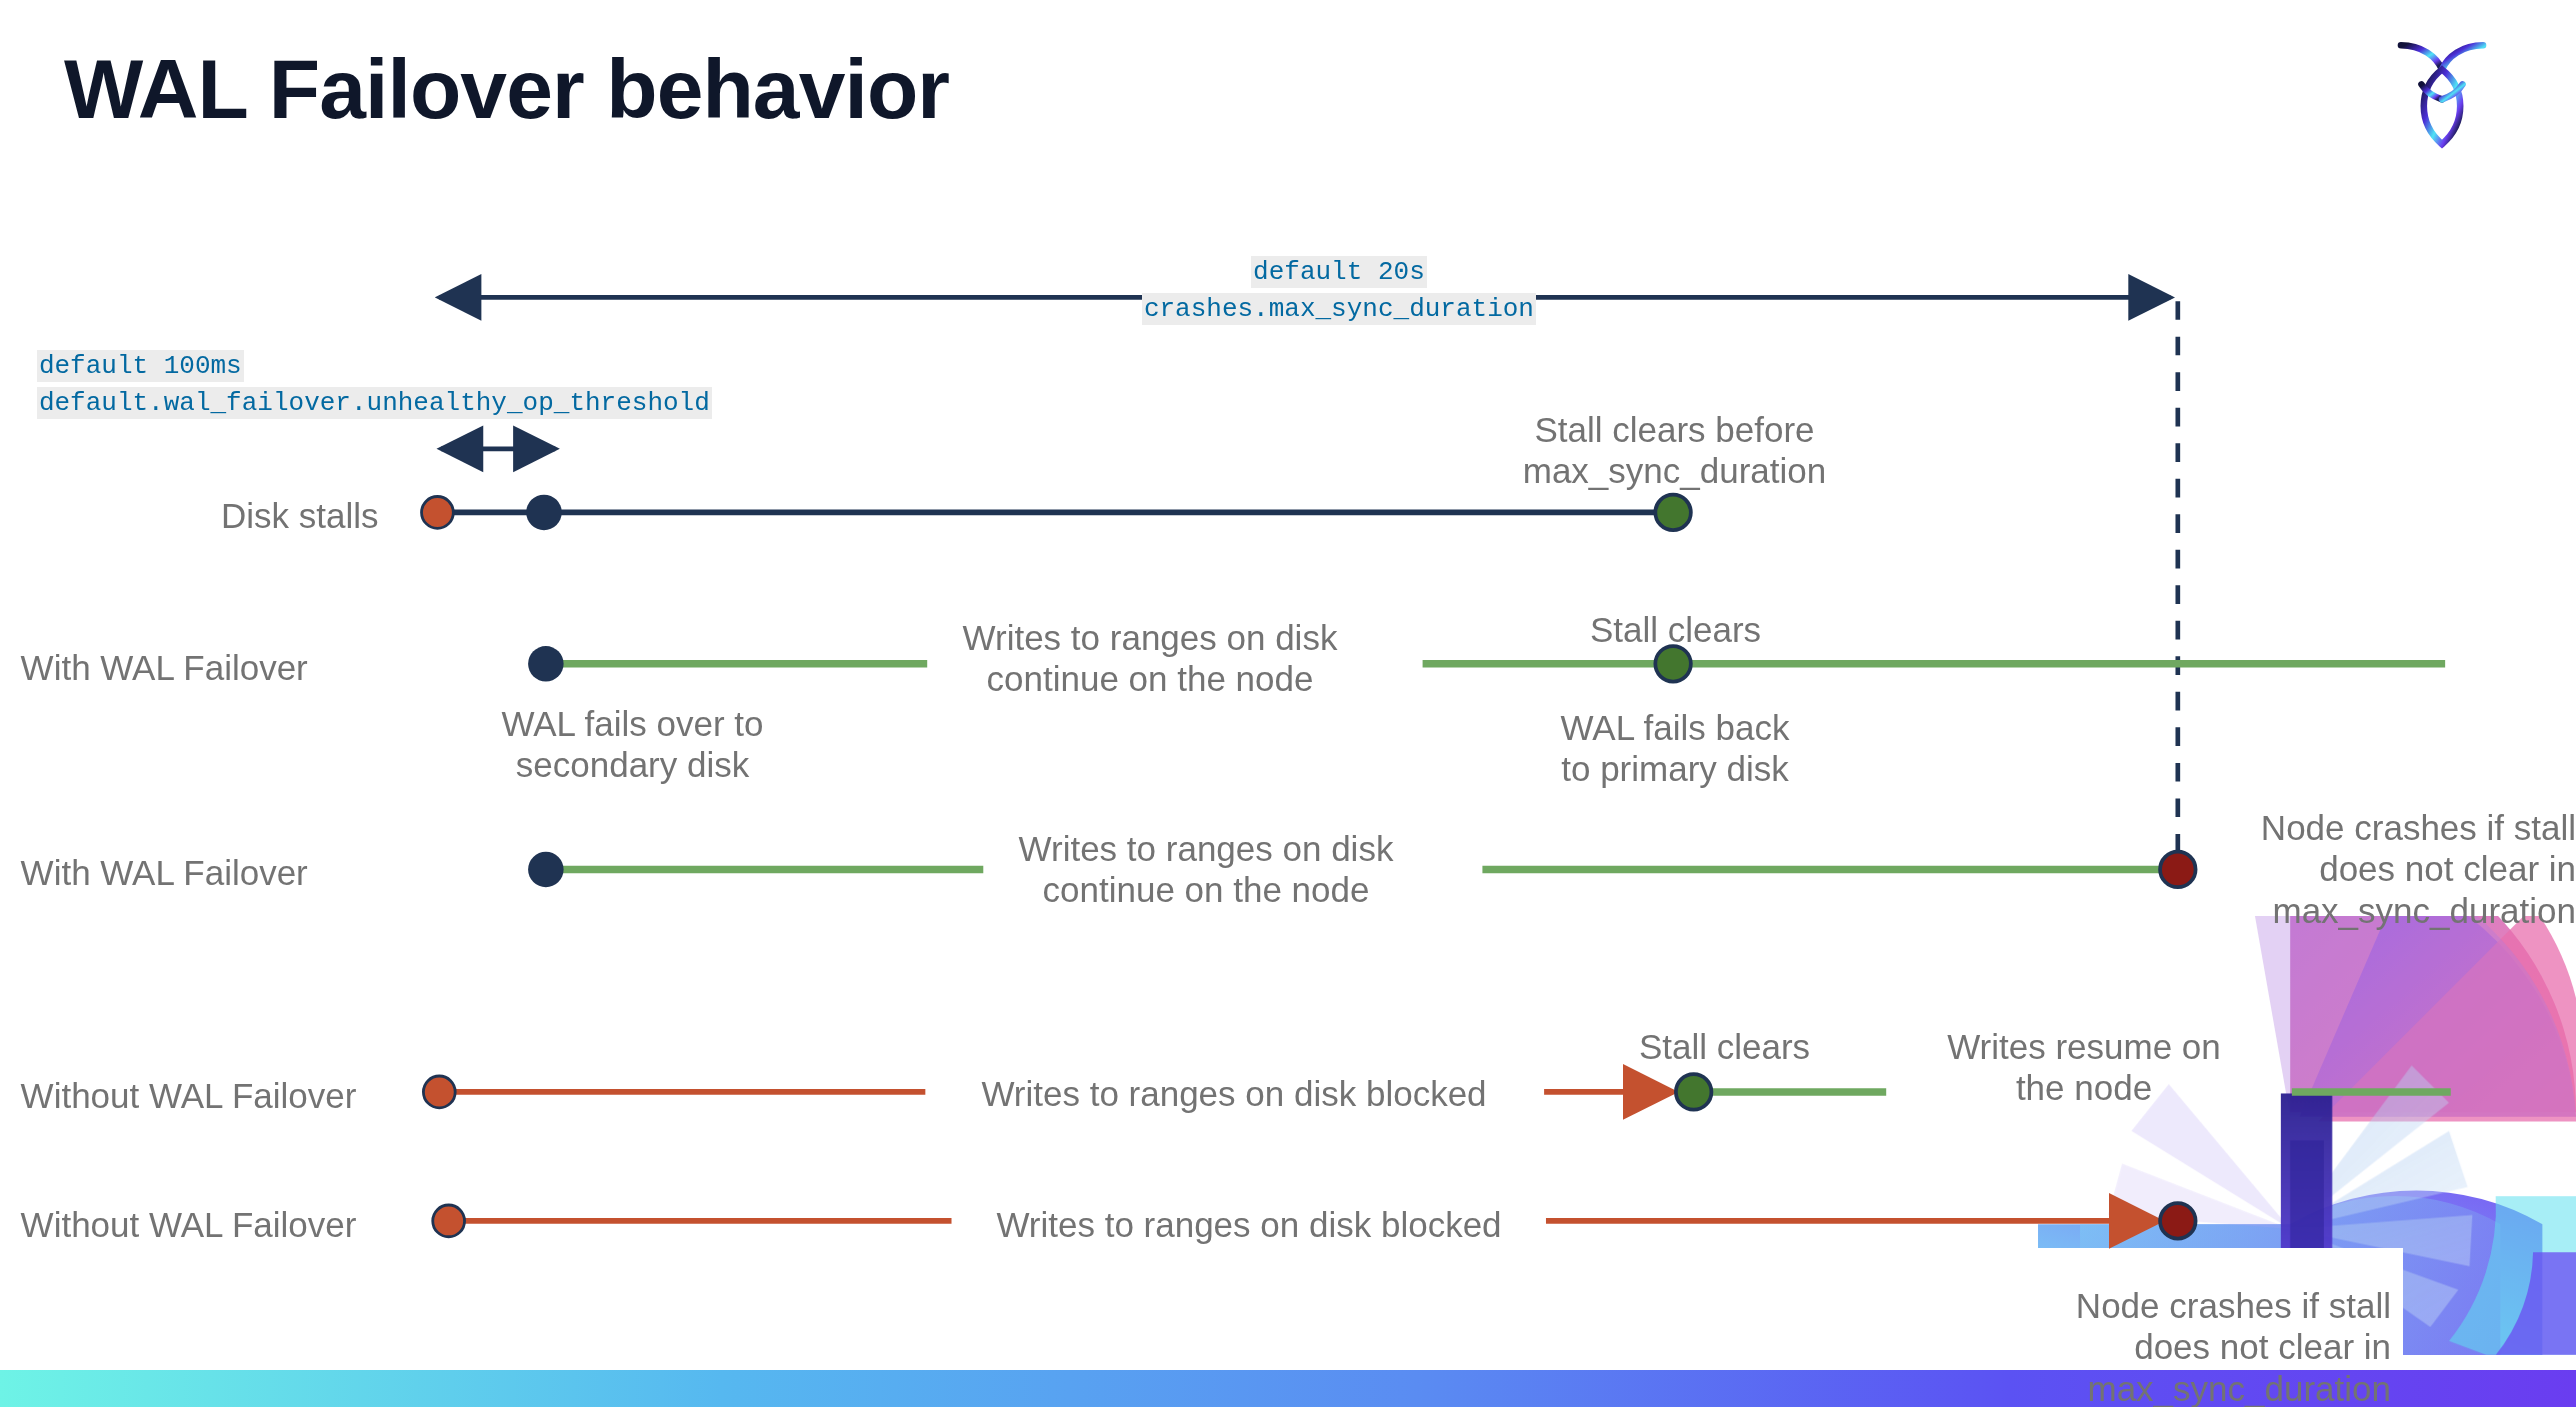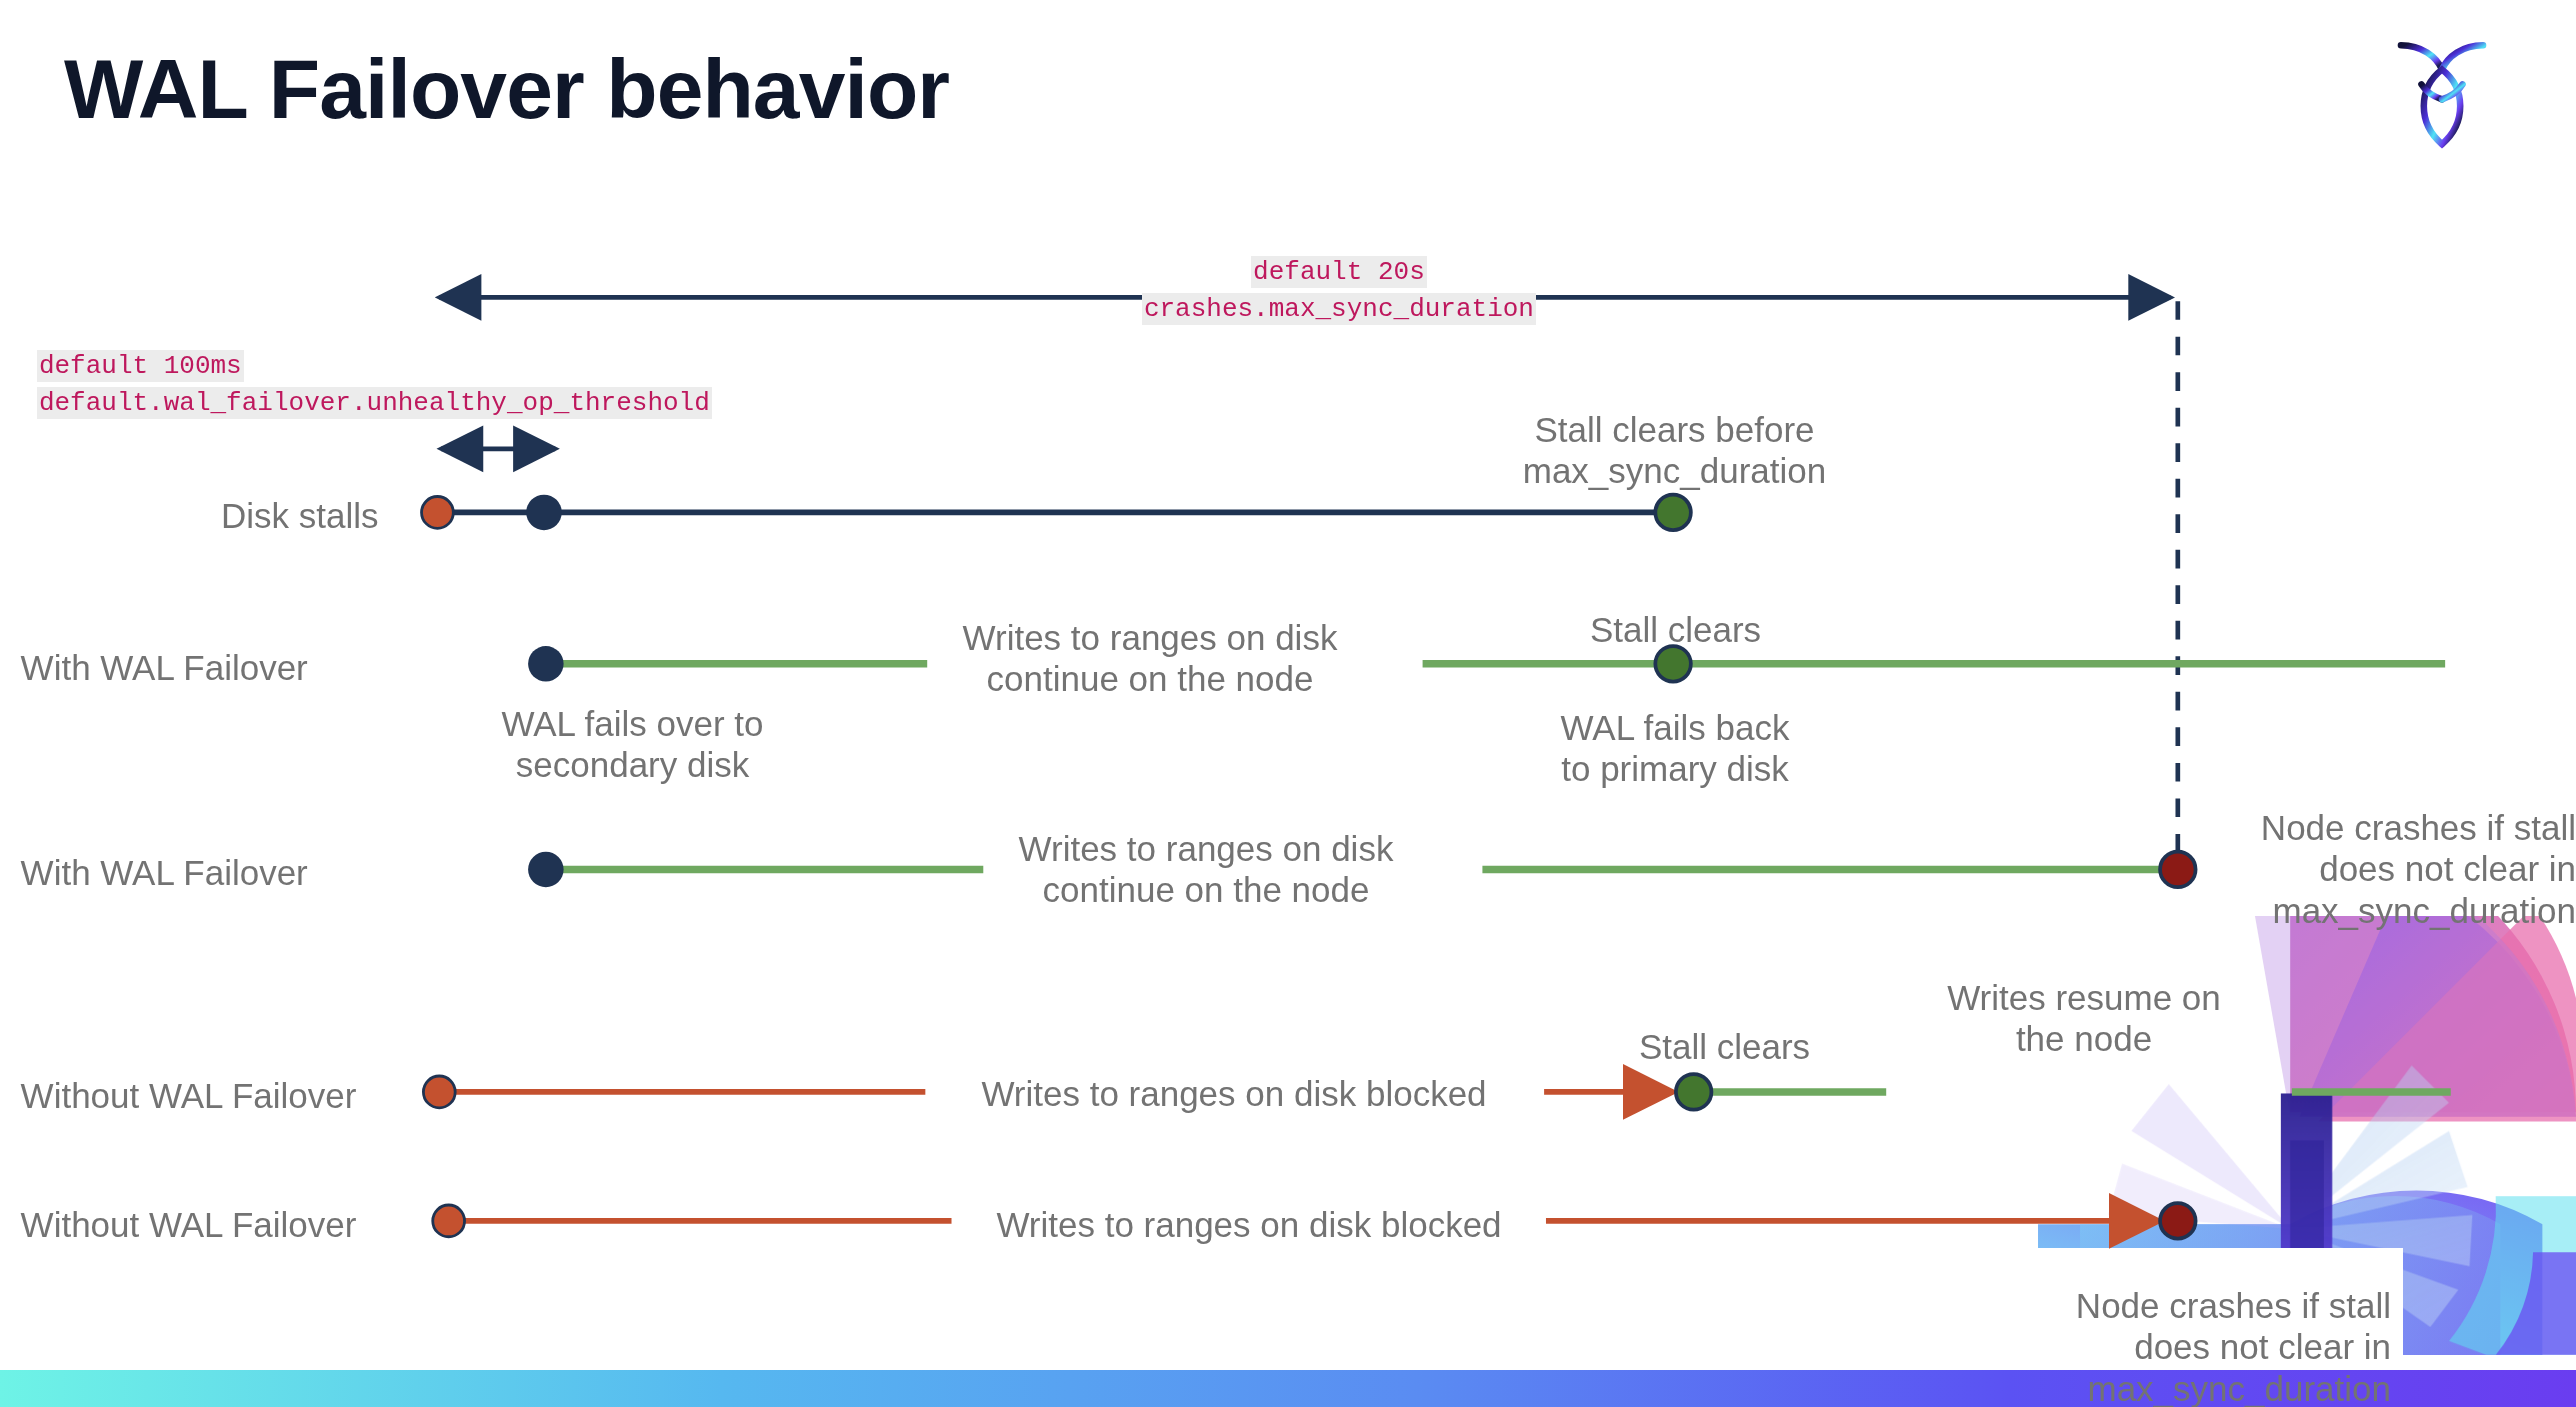--- a/index.html
+++ b/index.html
@@ -35,21 +35,21 @@
   
   .diagram{position:absolute;left:0;top:0;width:2576px;height:1408px;}
 
   
   .lbl{position:absolute;color:#737373;line-height:1.18;}
   .row-label{font-size:35px;white-space:nowrap;}
   .note{font-size:35px;text-align:center;}
   .note-left{font-size:35px;text-align:right;margin-top:16px;}
   .mono{
     font-family:"Liberation Mono", monospace;
-    font-size:26px;color:#be185d;line-height:1.42;
+    font-size:26px;color:#0369a1;line-height:1.42;
   }
   .mono span{background:#ececec;padding:0.9px 1.9px;}
   .mono-top{position:absolute;left:1142px;top:254px;text-align:center;}
   .mono-left{position:absolute;left:37px;top:348px;text-align:left;}
 </style>
 </head>
 <body>
 
 <div class="stage">
 
@@ -244,21 +244,21 @@
     <div>does not clear in</div>
     <div>max_sync_duration</div>
   </div>
 
   <div class="lbl note" style="left:935px;top:1073px;width:598px;">
     <div>Writes to ranges on disk  blocked</div>
   </div>
   <div class="lbl note" style="left:1589px;top:1026px;width:271px;">
     <div>Stall clears</div>
   </div>
-  <div class="lbl note" style="left:1925px;top:977px;width:318px;">
+  <div class="lbl note" style="left:1925px;top:1026px;width:318px;">
     <div>Writes resume on</div>
     <div>the node</div>
   </div>
 
   <div class="lbl note" style="left:950px;top:1204px;width:598px;">
     <div>Writes to ranges on disk  blocked</div>
   </div>
   <div class="lbl note-left" style="left:2017px;top:1269px;width:374px;">
     <div>Node crashes if stall</div>
     <div>does not clear in</div>

